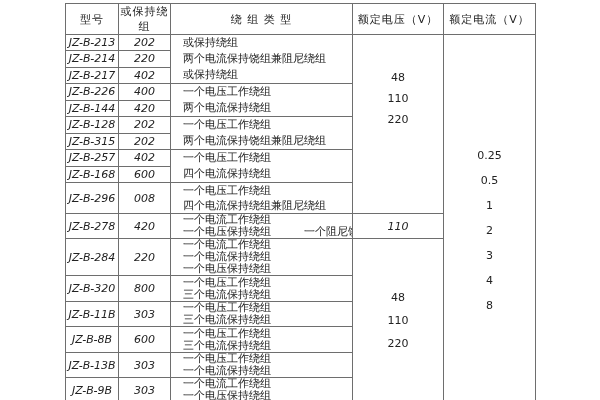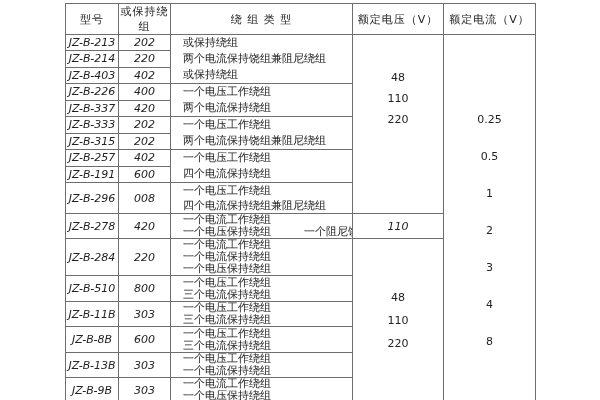--- a/index.html
+++ b/index.html
@@ -21,21 +21,21 @@
   td.wind div{padding-left:12px;white-space:nowrap;}
   td.lh16 div{line-height:16px;}
   td.lh15 div{line-height:15px;}
   td.lh12 div{line-height:12px;}
   td.vcell{vertical-align:top;text-align:center;margin-left:31px;}
   td.vcell .vcol{display:flex;flex-direction:column;align-items:center;}
   td.vcell .vcol span{line-height:13px;display:block;}
   td.vtop .vcol{padding-top:36px;gap:8px;}
   td.vbot .vcol{padding-top:52px;gap:10px;}
   td.cur{vertical-align:middle;text-align:center;}
-  td.cur .vcol{display:flex;flex-direction:column;align-items:center;gap:24px;}
+  td.cur .vcol{display:flex;flex-direction:column;align-items:center;gap:12px;}
   td.cur .vcol span{line-height:13px;display:block;}
 </style>
 </head>
 <body>
 
 <div class="page">
   <table class="spec">
     <colgroup>
       <col style="width:53px">
         <col style="width:52px">
@@ -77,57 +77,57 @@
           <span>4</span>
           <span>8</span>
         </div>
       </td>
     </tr>
     <tr style="height:16px">
       <td class="c">JZ-B-214</td>
       <td class="c">220</td>
     </tr>
     <tr style="height:16px">
-      <td class="c">JZ-B-403</td>
+      <td class="c">JZ-B-217</td>
       <td class="c">402</td>
     </tr>
     <tr style="height:16px">
       <td class="c">JZ-B-226</td>
       <td class="c">400</td>
       <td class="wind lh16" rowspan="2">
         <div>一个电压工作绕组</div>
         <div>两个电流保持绕组</div>
       </td>
     </tr>
     <tr style="height:16px">
-      <td class="c">JZ-B-337</td>
+      <td class="c">JZ-B-144</td>
       <td class="c">420</td>
     </tr>
     <tr style="height:16px">
-      <td class="c">JZ-B-333</td>
+      <td class="c">JZ-B-128</td>
       <td class="c">202</td>
       <td class="wind lh16" rowspan="2">
         <div>一个电压工作绕组</div>
         <div>两个电流保持饶组兼阻尼绕组</div>
       </td>
     </tr>
     <tr style="height:16px">
       <td class="c">JZ-B-315</td>
       <td class="c">202</td>
     </tr>
     <tr style="height:16px">
       <td class="c">JZ-B-257</td>
       <td class="c">402</td>
       <td class="wind lh16" rowspan="2">
         <div>一个电压工作绕组</div>
         <div>四个电流保持绕组</div>
       </td>
     </tr>
     <tr style="height:16px">
-      <td class="c">JZ-B-191</td>
+      <td class="c">JZ-B-168</td>
       <td class="c">600</td>
     </tr>
     <tr style="height:31px">
       <td class="c">JZ-B-296</td>
       <td class="c">008</td>
       <td class="wind lh15">
         <div>一个电压工作绕组</div>
         <div>四个电流保持绕组兼阻尼绕组</div>
       </td>
     </tr>
@@ -150,21 +150,21 @@
       </td>
       <td class="vcell vbot" rowspan="7">
         <div class="vcol">
           <span>48</span>
           <span>110</span>
           <span>220</span>
         </div>
       </td>
     </tr>
     <tr style="height:26px">
-      <td class="c">JZ-B-510</td>
+      <td class="c">JZ-B-320</td>
       <td class="c">800</td>
       <td class="wind lh12">
         <div>一个电压工作绕组</div>
         <div>三个电流保持绕组</div>
       </td>
     </tr>
     <tr style="height:23px">
       <td class="c">JZ-B-11B</td>
       <td class="c">303</td>
       <td class="wind lh12">

